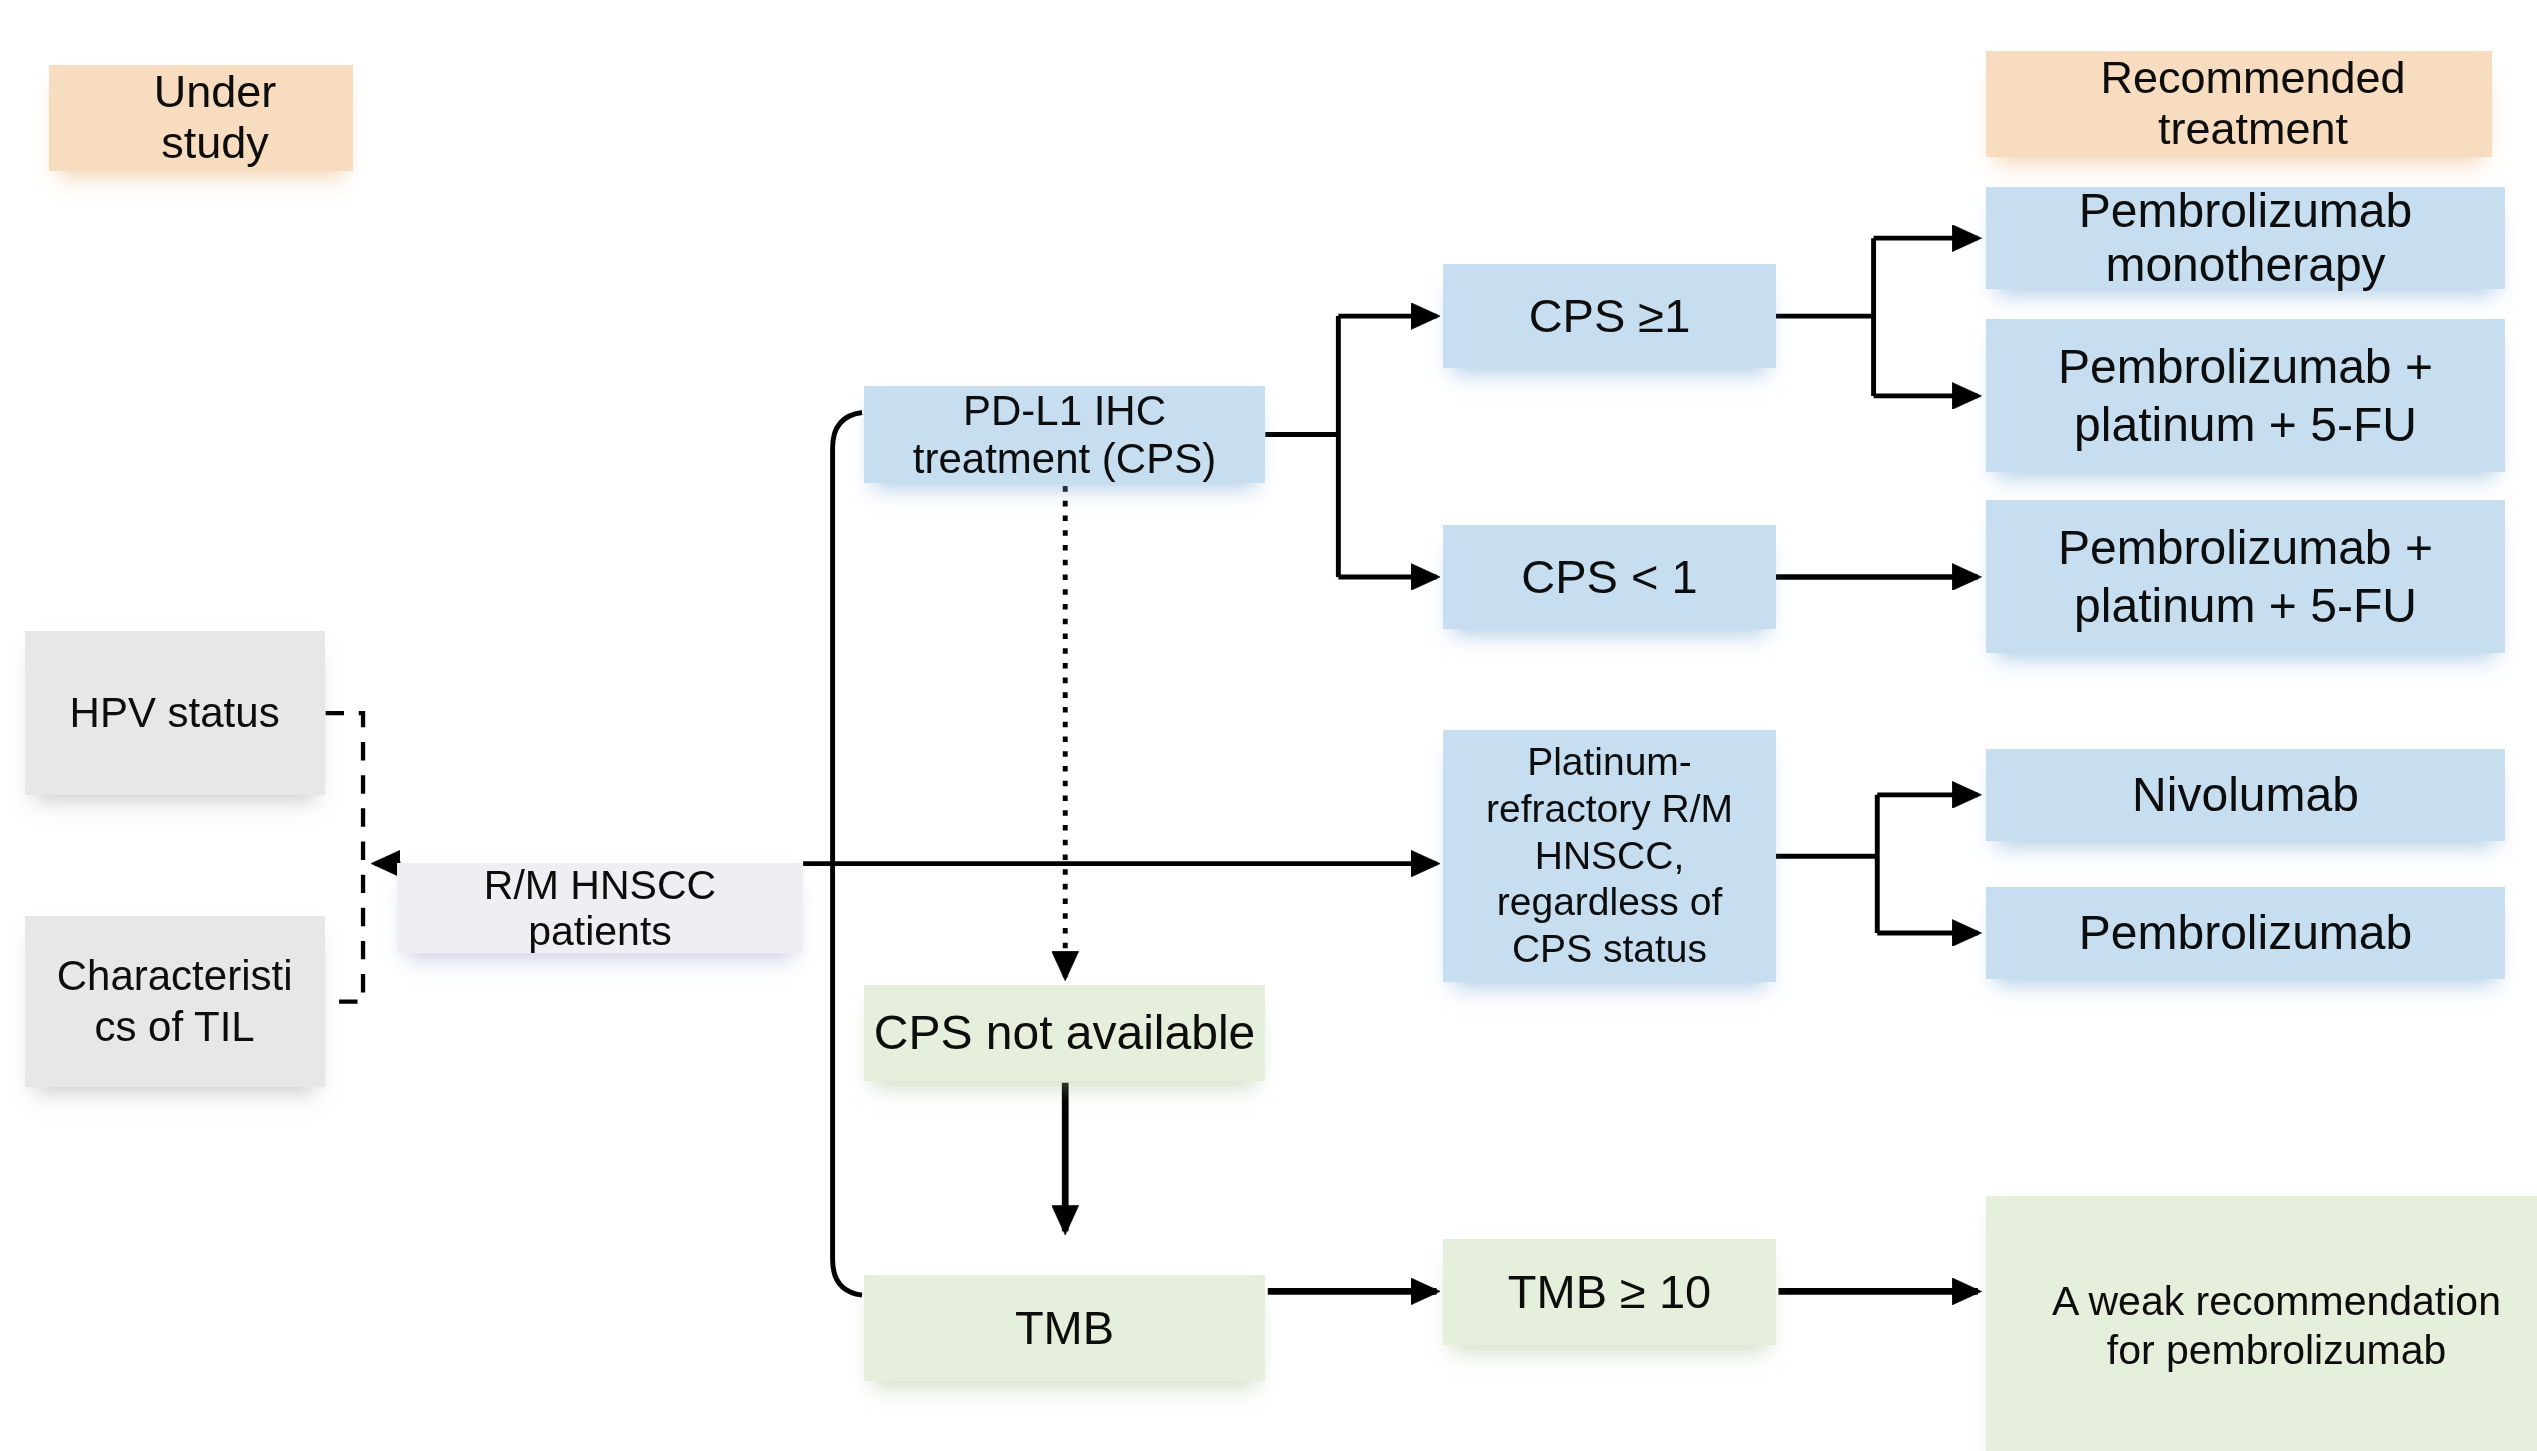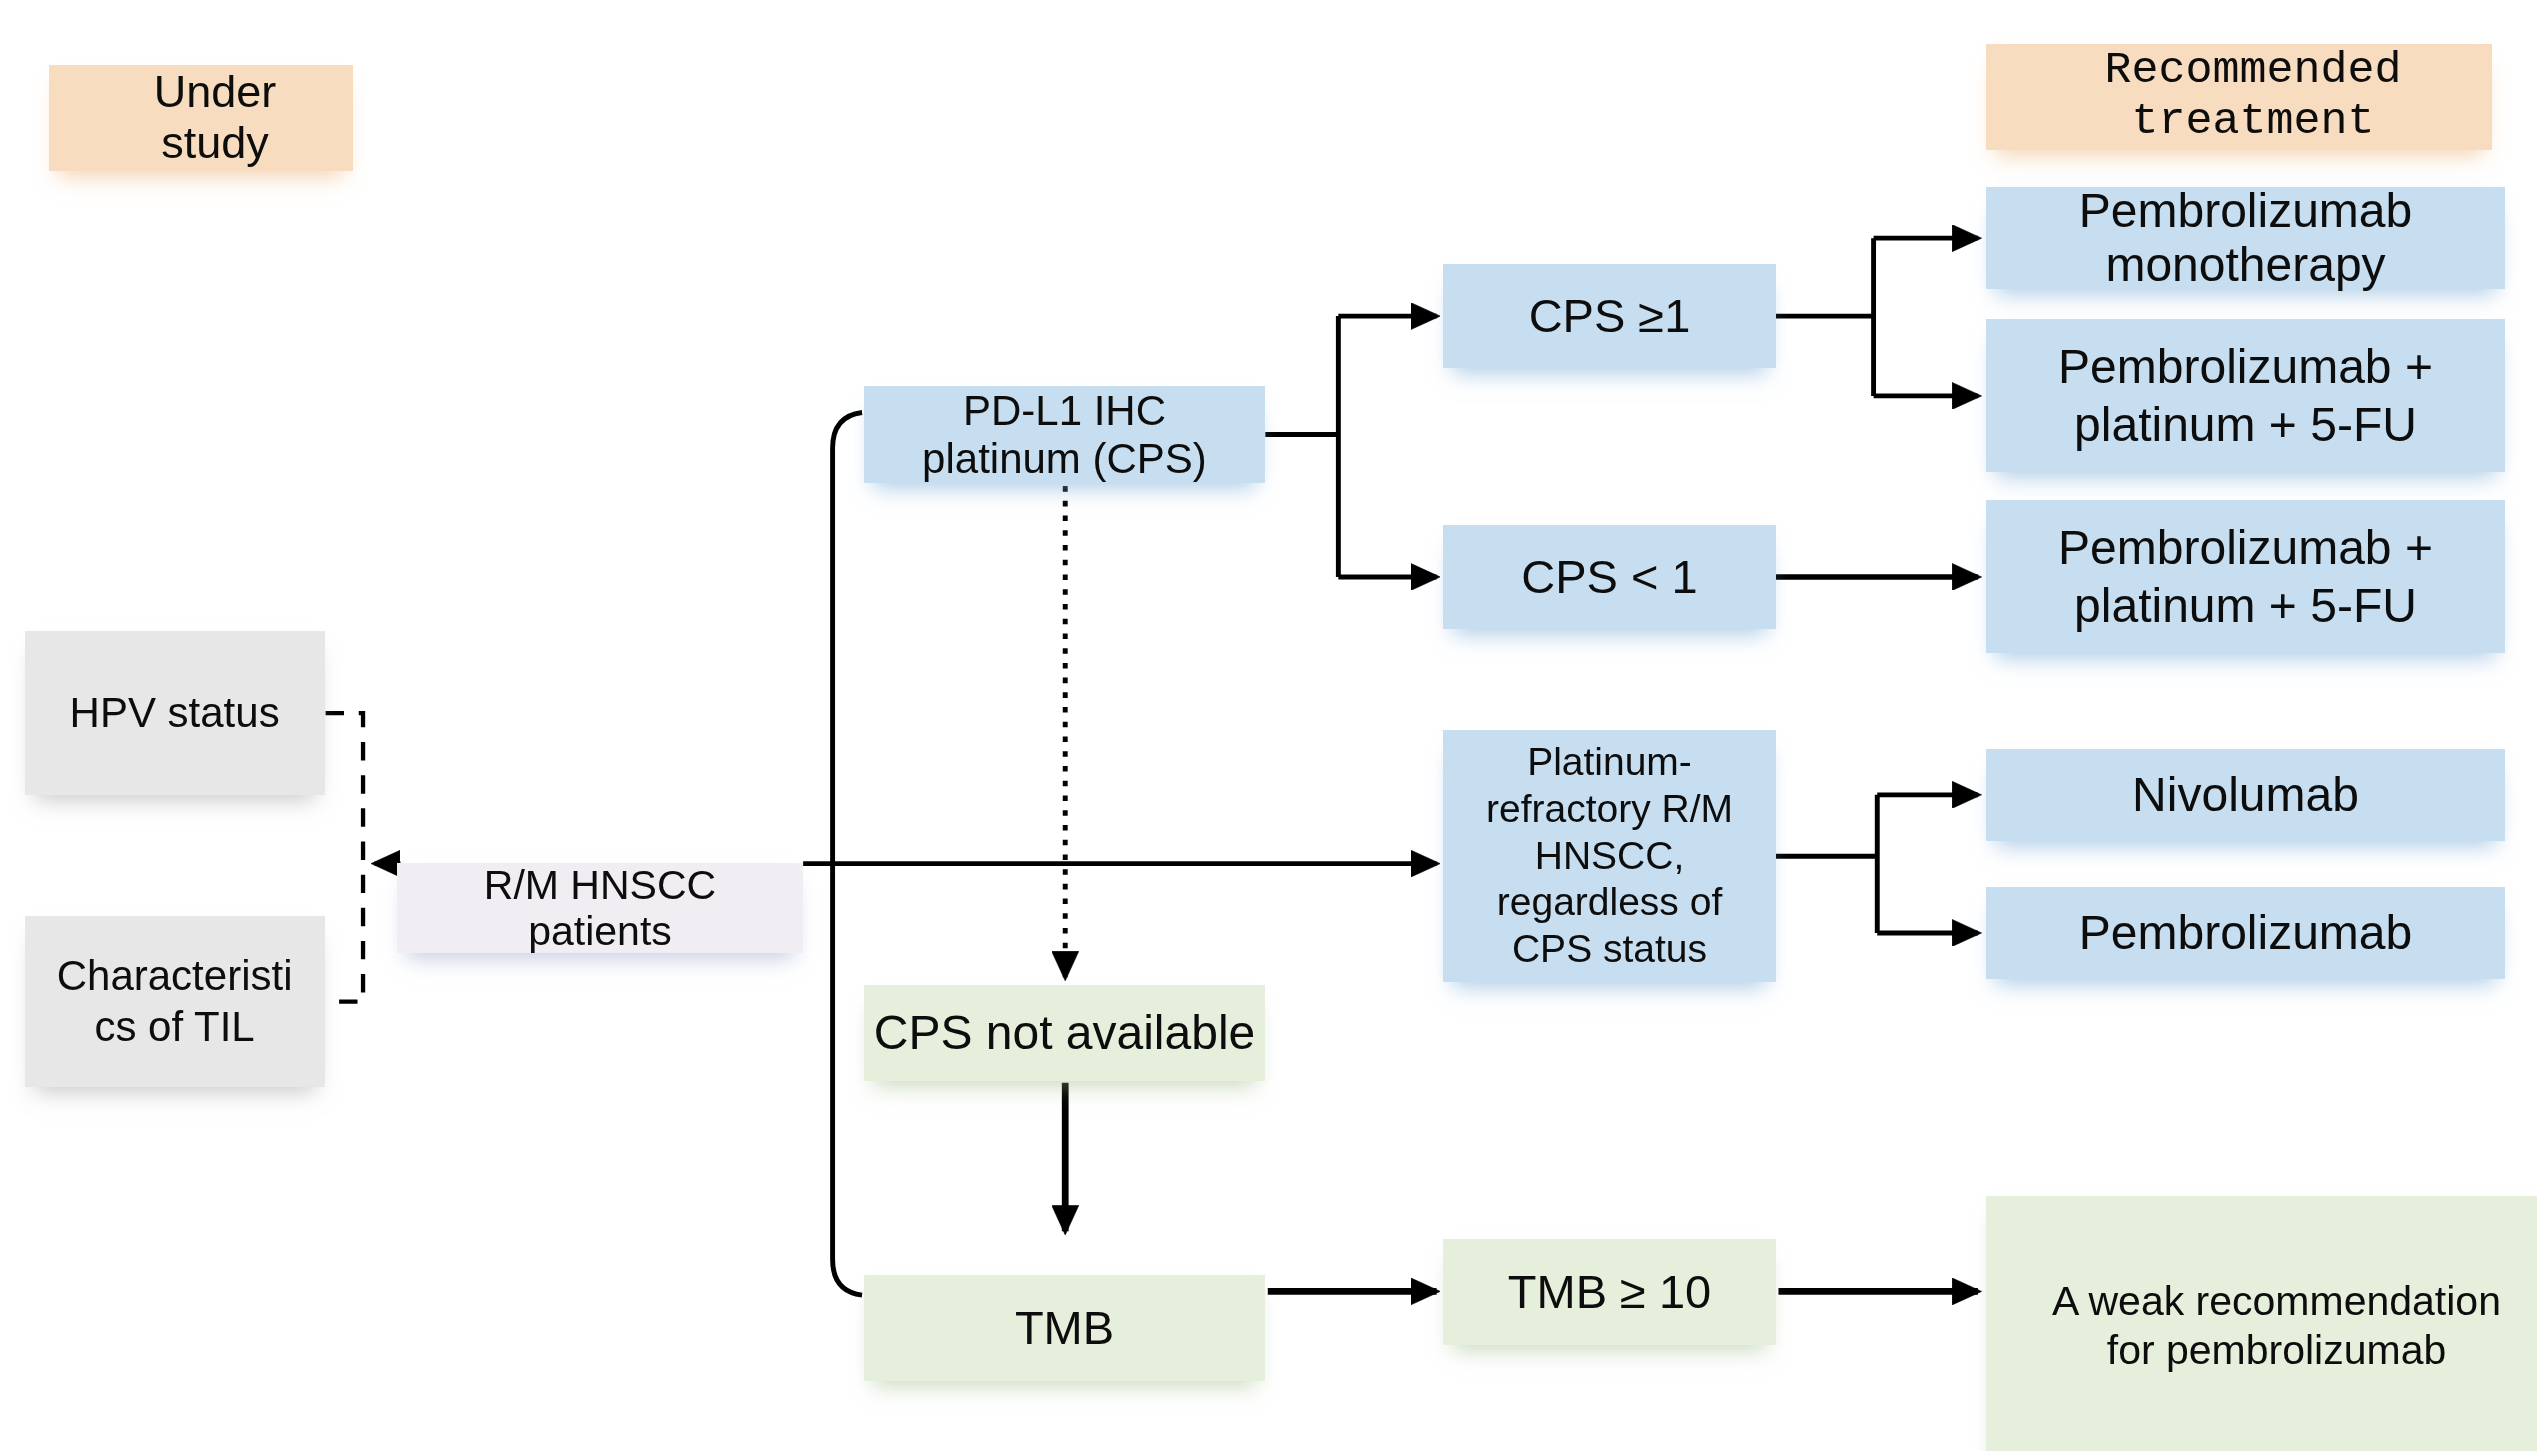--- a/index.html
+++ b/index.html
@@ -75,42 +75,42 @@
     <line x1="2065" y1="2104" x2="2340" y2="2104" stroke-width="11" marker-end="url(#arw)"></line>
 
     <line x1="2897" y1="2104" x2="3222" y2="2104" stroke-width="11" marker-end="url(#arw)"></line>
   </svg>
 
   <div class="node c-orange fs-74 lh-tight" style="left:49px;top:65px;width:276px;height:106px;">
     <span>Under
 study</span>
   </div>
 
-  <div class="node c-orange fs-74 lh-tight" style="left:1986px;top:44px;width:478px;height:106px;font-family:Liberation Mono, monospace;">
+  <div class="node c-orange fs-74 lh-tight" style="left:1986px;top:51px;width:478px;height:106px;">
     <span>Recommended
 treatment</span>
   </div>
 
   <div class="node c-gray" style="left:24.6px;top:916px;width:300px;height:171px;">
     <span>Characteristi
 cs of TIL</span>
   </div>
 
   <div class="node c-gray" style="left:24.6px;top:631px;width:300px;height:164px;">
     <span>HPV status</span>
   </div>
 
   <div class="node c-lav fs-66 lh-tight" style="left:397px;top:819px;width:406px;height:90px;">
     <span>R/M HNSCC
 patients</span>
   </div>
 
   <div class="node c-blue lh-tight" style="left:864px;top:386px;width:401px;height:97px;">
     <span>PD-L1 IHC
-platinum (CPS)</span>
+treatment (CPS)</span>
   </div>
 
   <div class="node c-green fs-72" style="left:864px;top:985px;width:401px;height:96px;">
     <span>CPS not available</span>
   </div>
 
   <div class="node c-green fs-76" style="left:864px;top:1239px;width:401px;height:106px;margin-top:36px;">
     <span>TMB</span>
   </div>
 

